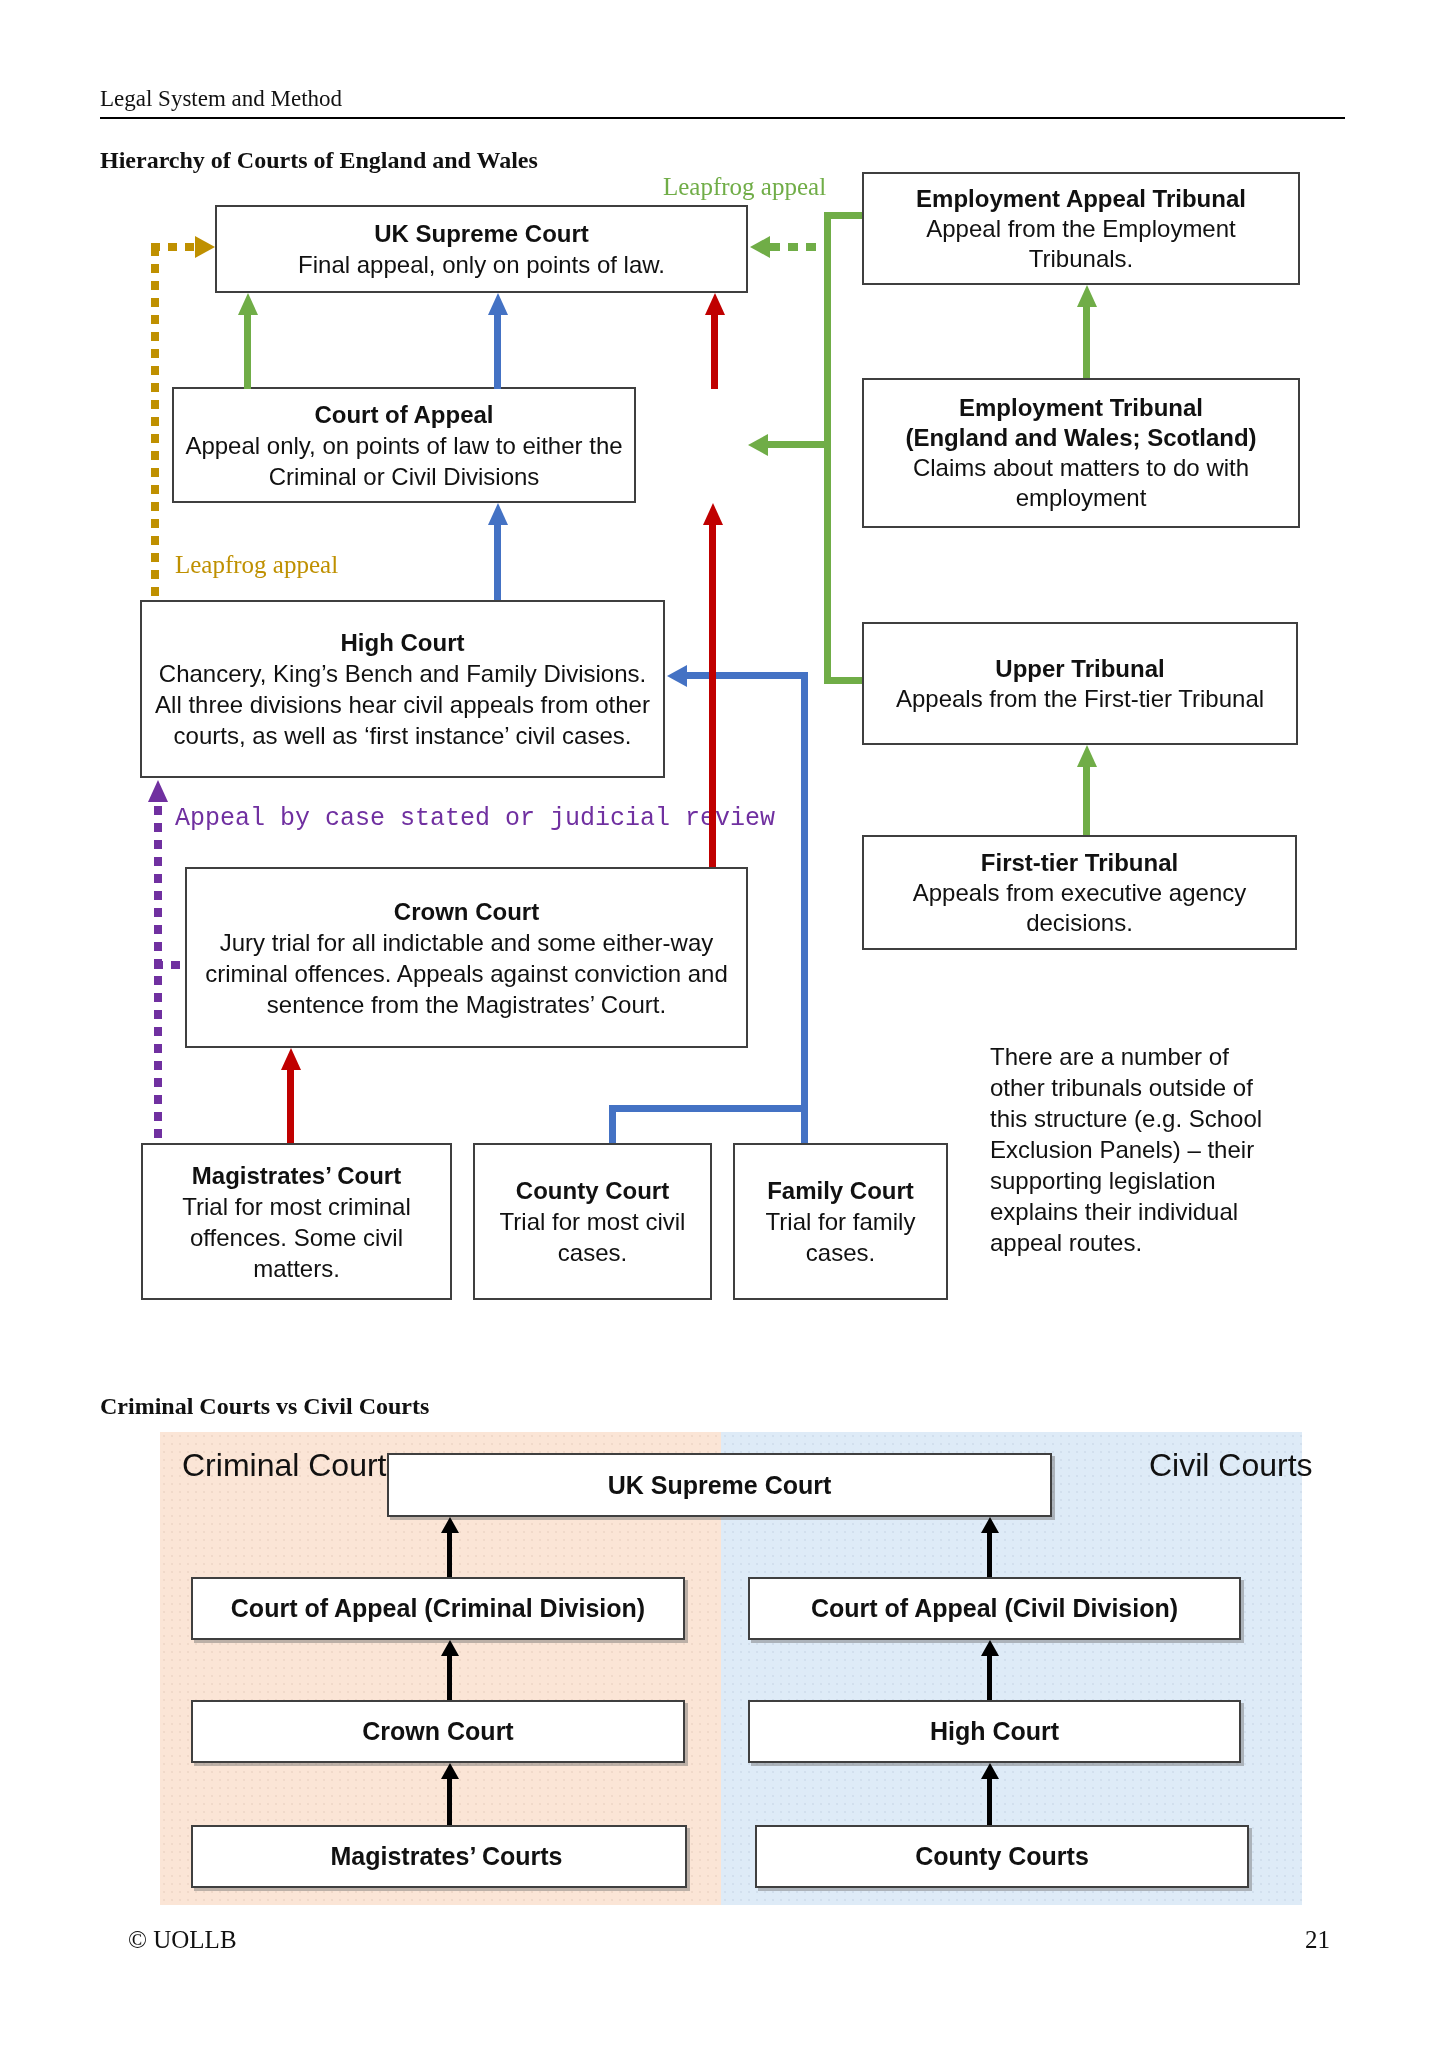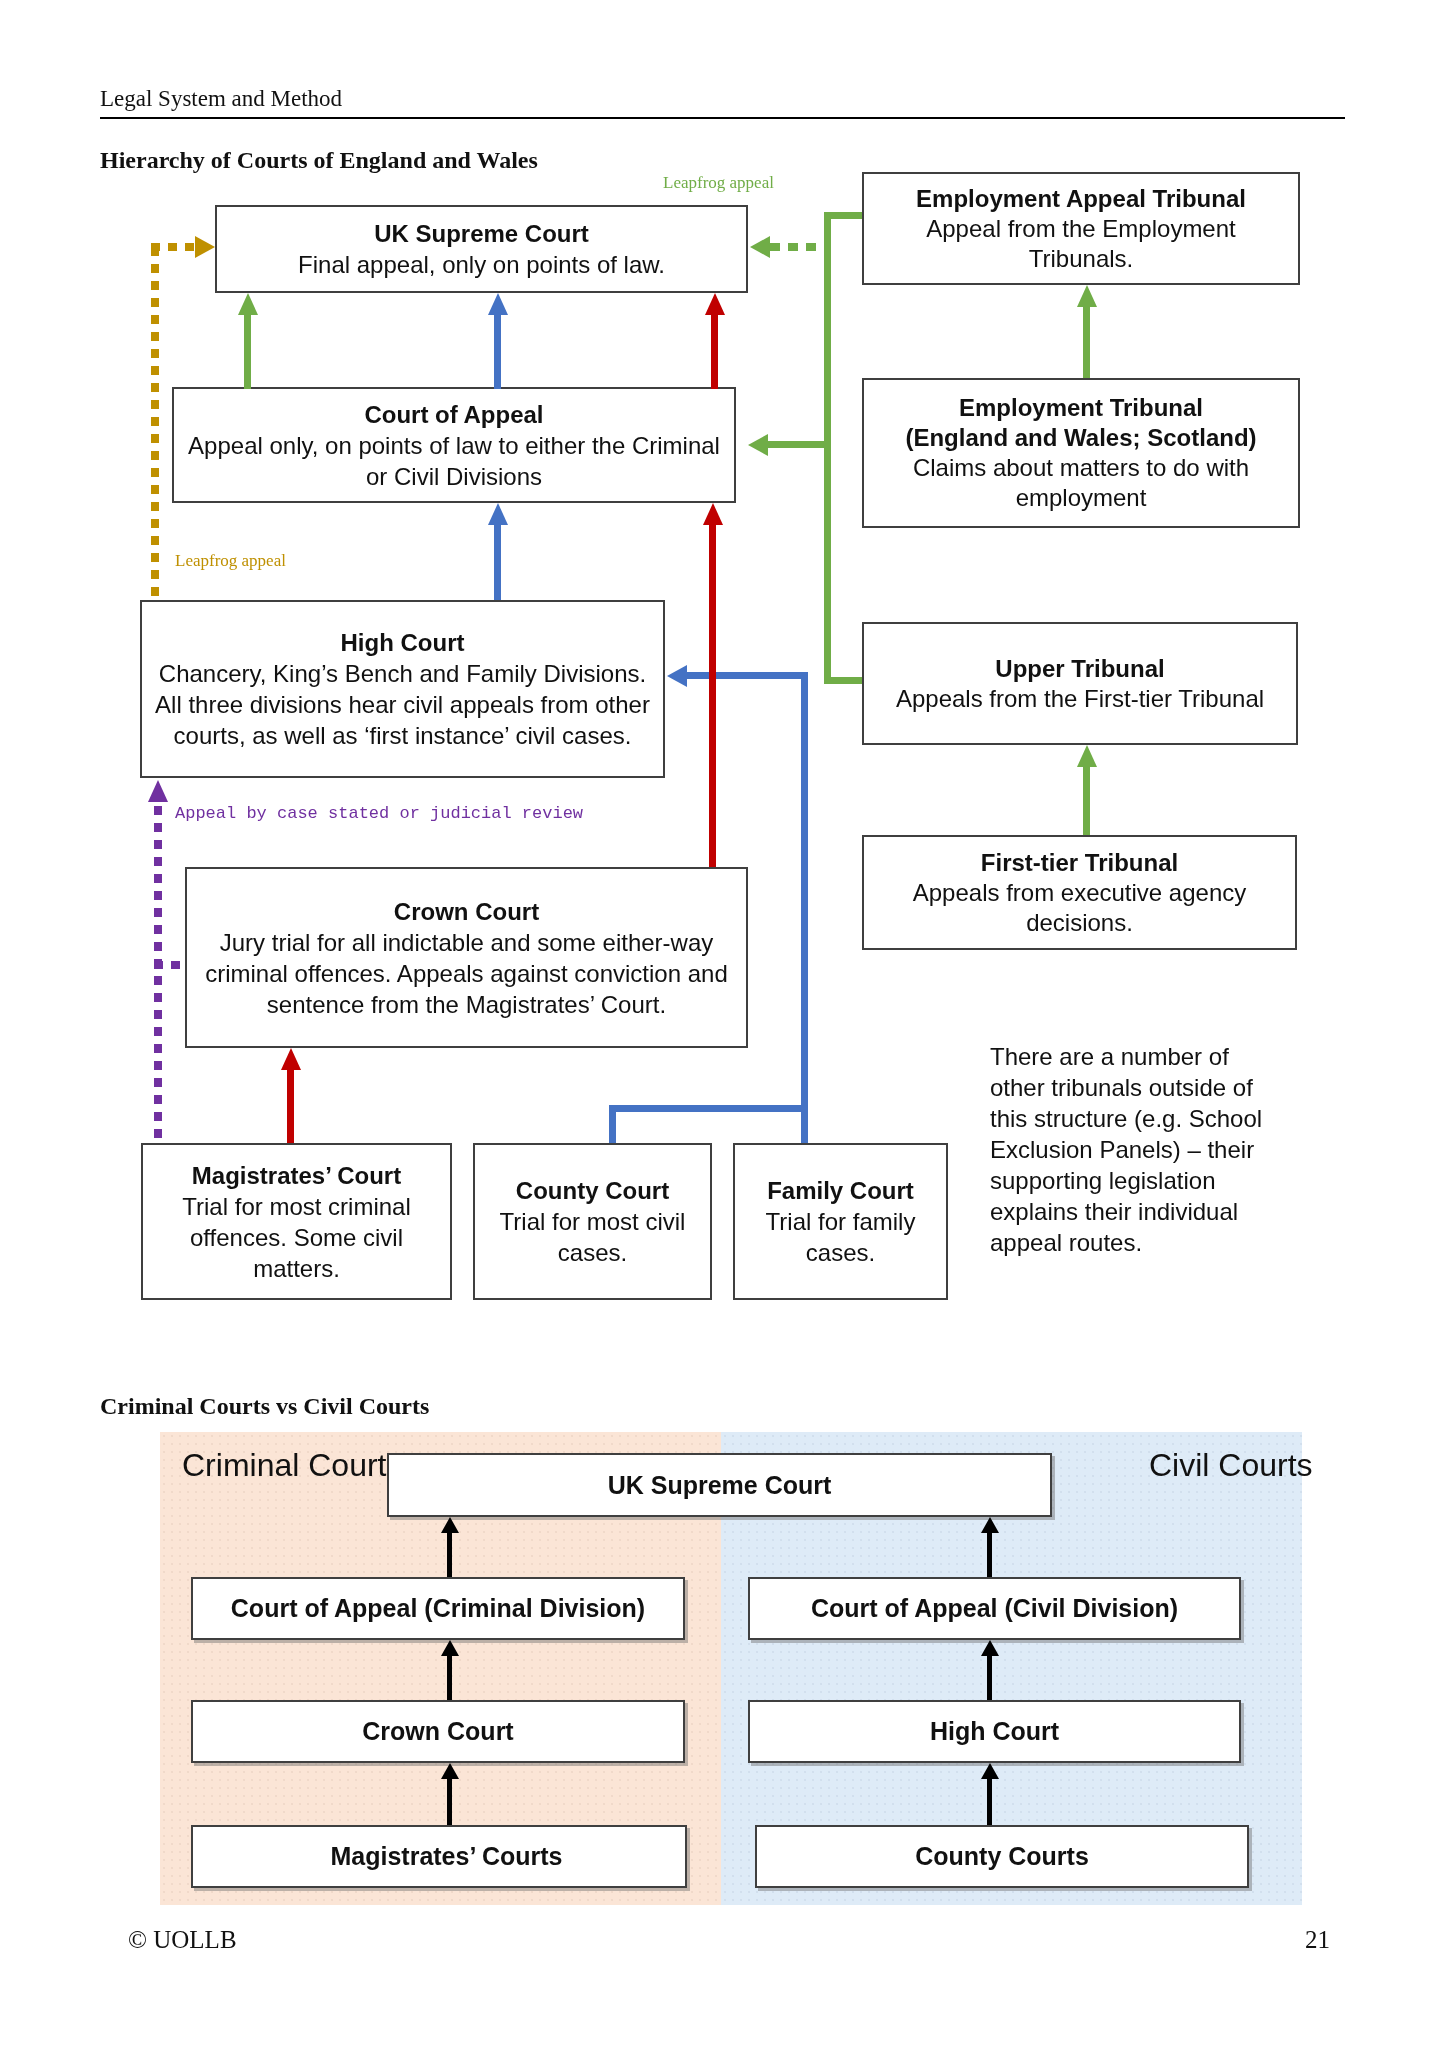--- a/index.html
+++ b/index.html
@@ -11,21 +11,21 @@
   .hdr-rule{position:absolute;left:100px;top:117px;width:1245px;height:2px;background:#000;}
   .sec-title{position:absolute;font-size:24px;font-weight:bold;}
 
   
   .cbox{position:absolute;background:#fff;border:2px solid var(--box-border);
         display:flex;flex-direction:column;justify-content:center;align-items:center;
         text-align:center;font-size:24px;line-height:31px;padding:0 10px;box-sizing:border-box;}
   .bt{font-weight:bold;}
 
   
-  .flabel{position:absolute;font-family:"Liberation Serif", serif;font-size:17px;white-space:nowrap;}
+  .flabel{position:absolute;font-family:"Liberation Serif", serif;font-size:25px;white-space:nowrap;}
 
   
   .ln{position:absolute;}
   .g{background:var(--green);}
   .b{background:var(--blue);}
   .r{background:var(--red);}
   .k{background:#000;}
 
   
   .ah{position:absolute;width:0;height:0;}
@@ -74,21 +74,21 @@
 
   <div class="flabel" style="left:663px;top:173px;color:var(--green);">Leapfrog appeal</div>
   <div class="flabel" style="left:175px;top:551px;color:var(--gold);">Leapfrog appeal</div>
   <div class="flabel" style="left:175px;top:804px;color:var(--purple);font-family:Liberation Mono, monospace;">Appeal by case stated or judicial review</div>
 
   <div class="cbox" style="left:215px;top:205px;width:533px;height:88px;">
     <div class="bt">UK Supreme Court</div>
     <div>Final appeal, only on points of law.</div>
   </div>
 
-  <div class="cbox" style="left:172px;top:387px;width:564px;height:116px;">
+  <div class="cbox" style="left:172px;top:387px;width:464px;height:116px;">
     <div class="bt">Court of Appeal</div>
     <div>Appeal only, on points of law to either the Criminal or Civil Divisions</div>
   </div>
 
   <div class="cbox" style="left:140px;top:600px;width:525px;height:178px;">
     <div class="bt">High Court</div>
     <div>Chancery, King’s Bench and Family Divisions. All three divisions hear civil appeals from other courts, as well as ‘first instance’ civil cases.</div>
   </div>
 
   <div class="cbox" style="left:185px;top:867px;width:563px;height:181px;">

